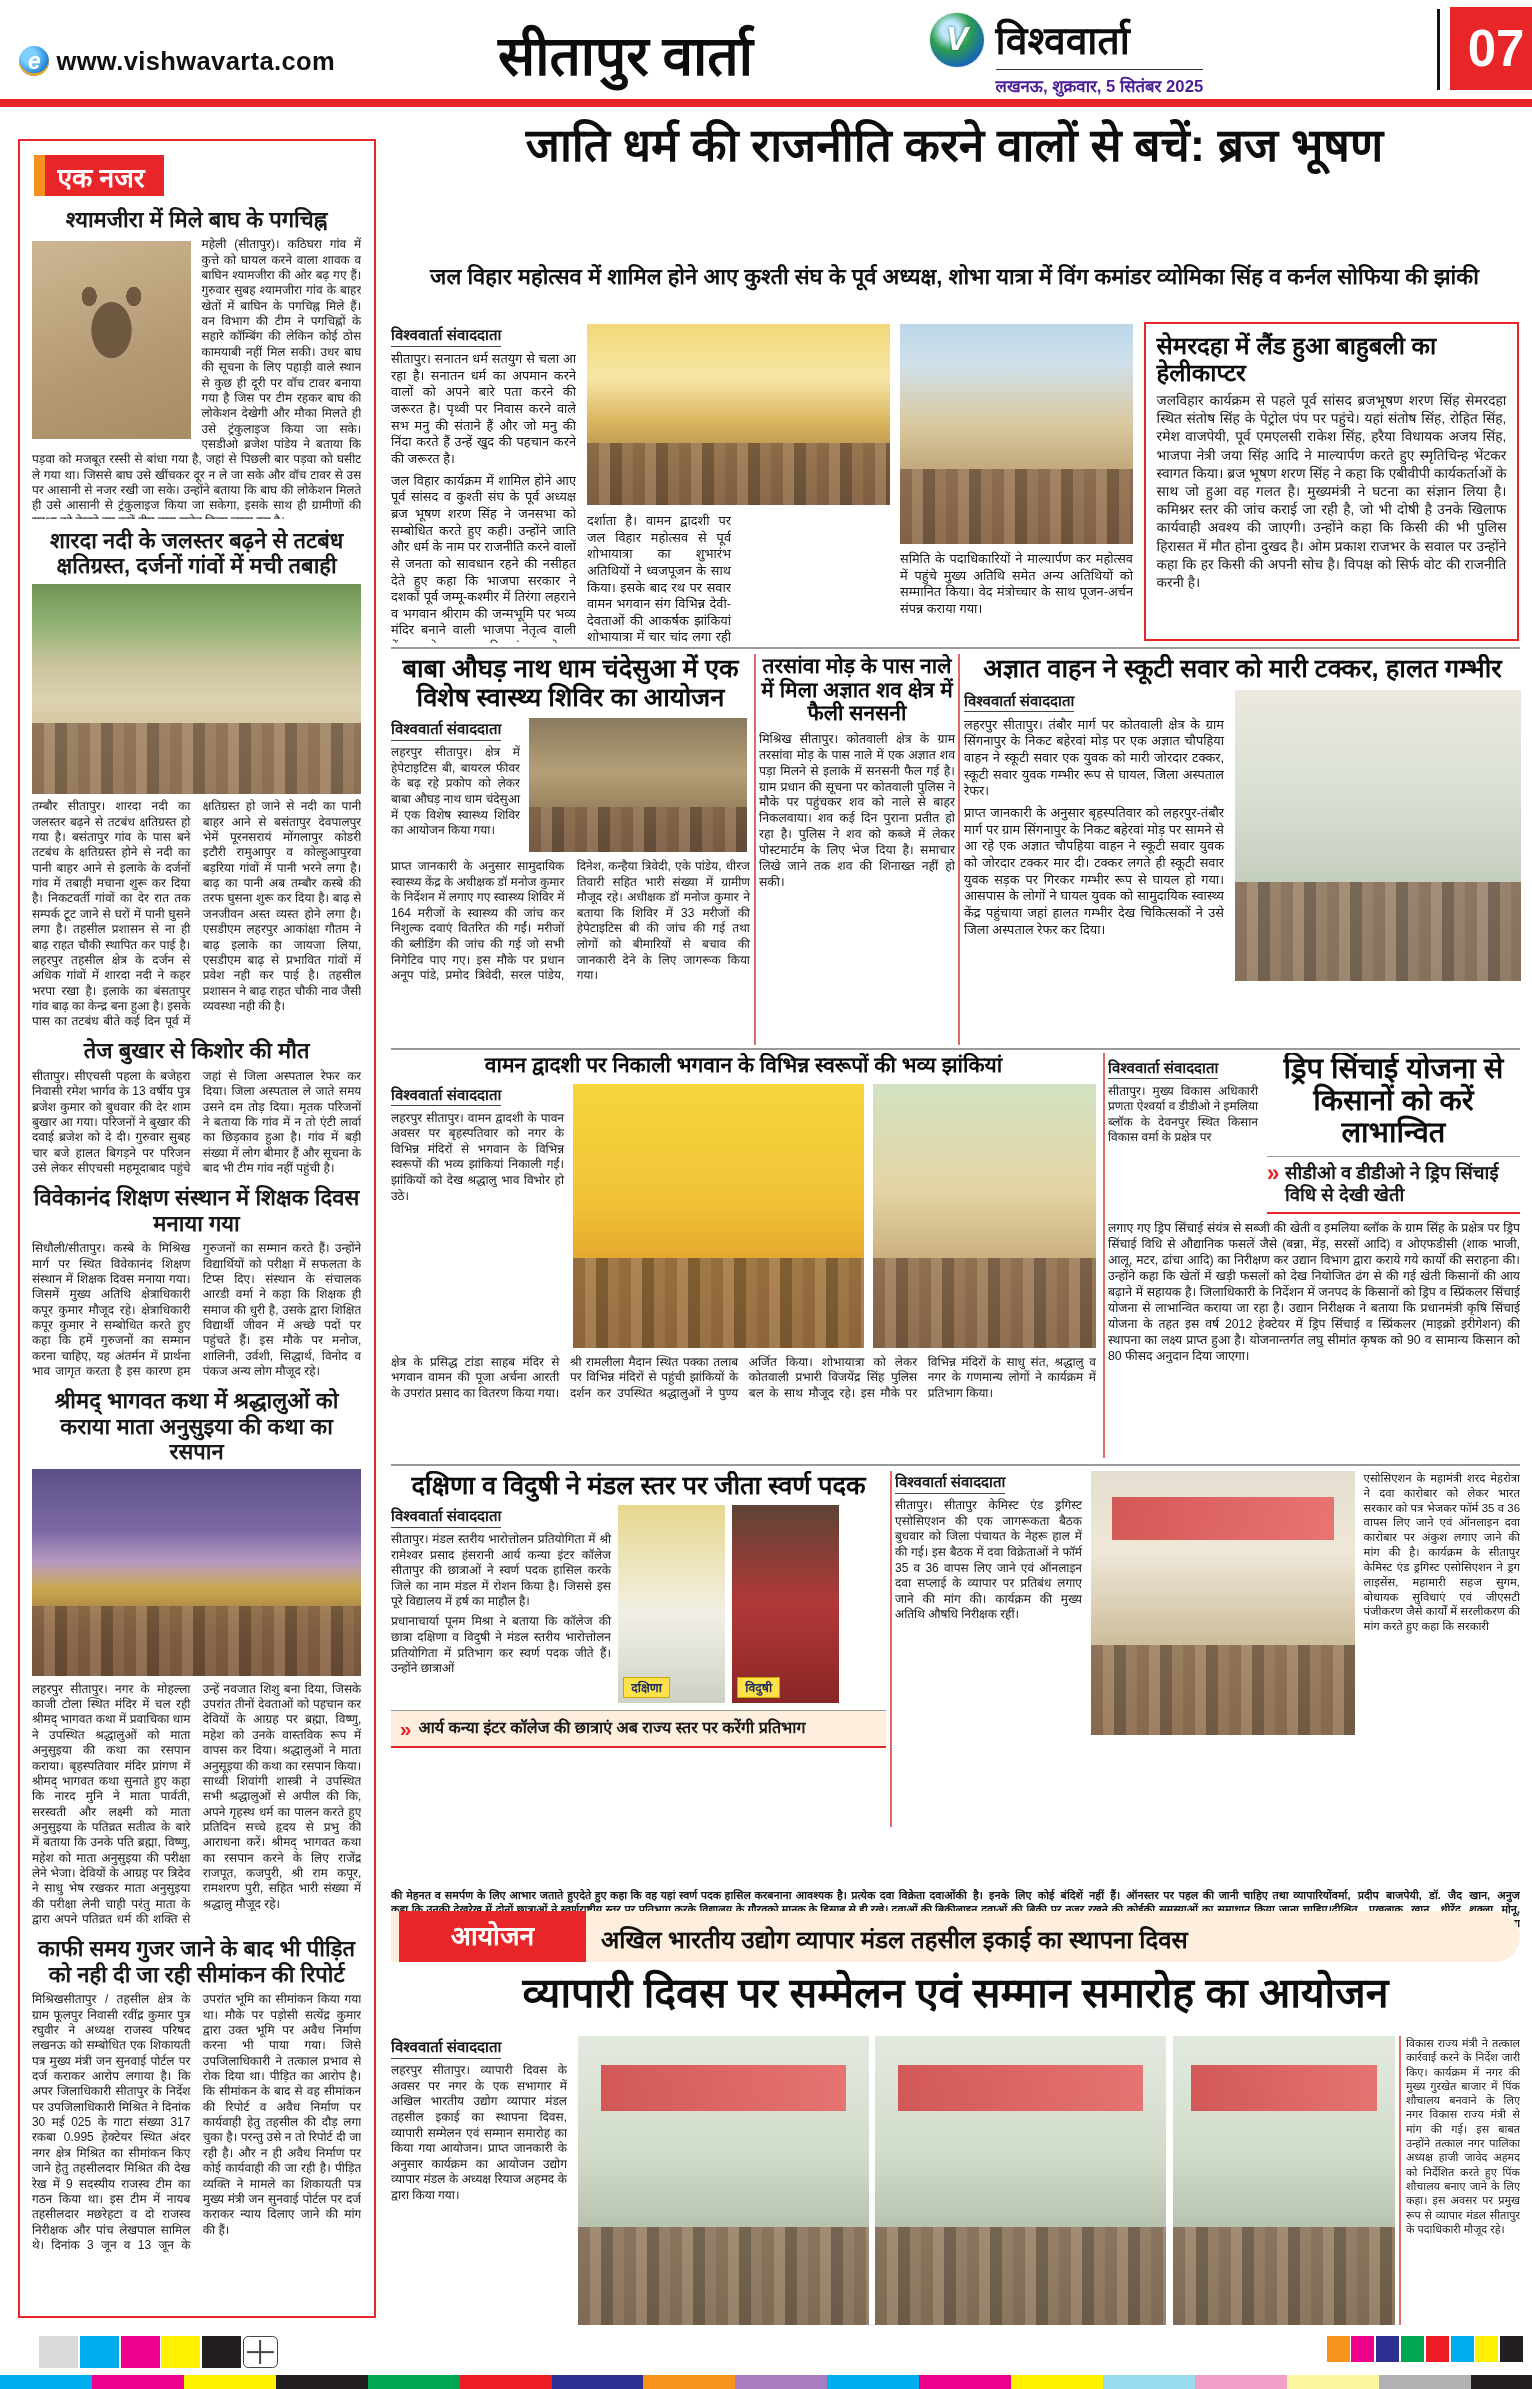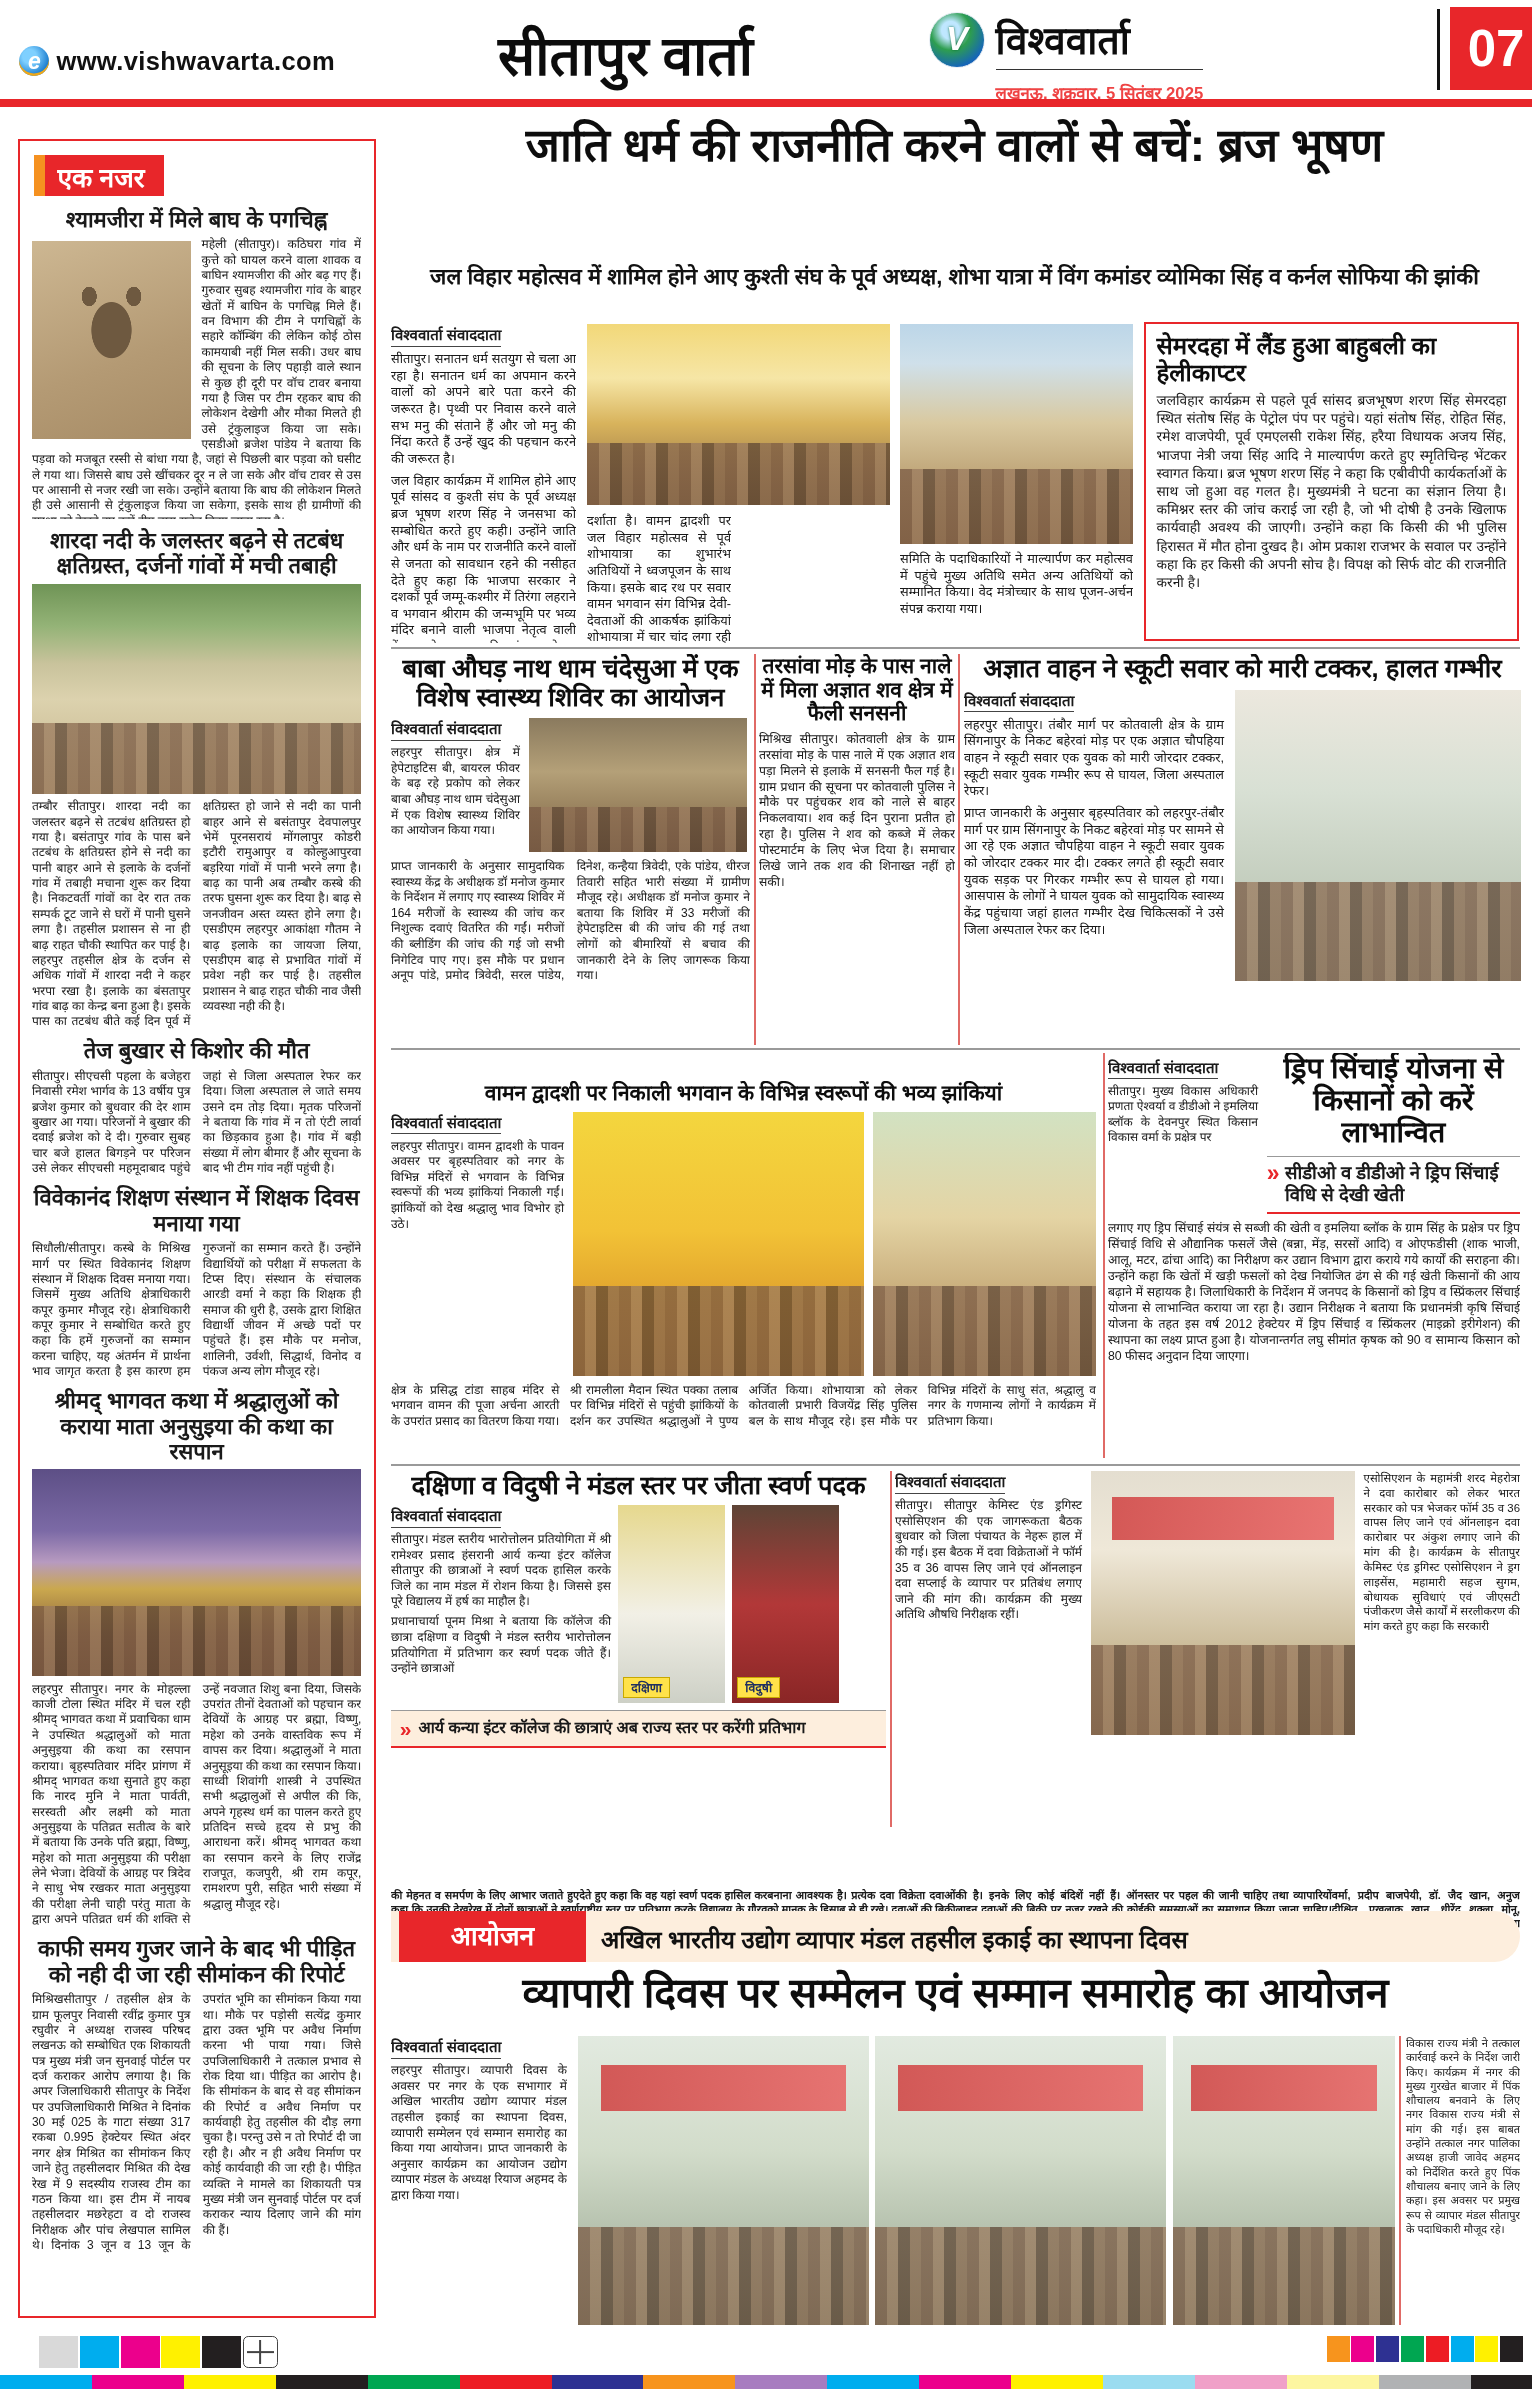--- a/index.html
+++ b/index.html
@@ -15,21 +15,21 @@
     box-shadow:inset 0 -2.6px 0 #f0a818; }
   .hdr-url .url { font-size:25.5px; font-weight:bold; color:#111; letter-spacing:0.4px; }
   .masthead { position:absolute; left:379px; top:16px; width:493px; text-align:center;
     font-size:55px; font-weight:900; color:#0c0c0c; font-family:"Liberation Serif","DejaVu Serif",serif; }
   .brandbox { position:absolute; left:929px; top:12.3px; display:flex; gap:10.6px; align-items:flex-start; }
   .globe { width:56px; height:56px; border-radius:50%;
     background:radial-gradient(circle at 38% 32%, #bfe7ff 0 18%, #2e9e4f 40%, #1565b8 75%, #0b3f86 100%);
     position:relative; border:1.8px solid #e8eef5; }
   .globe span { position:absolute; left:0; right:0; top:7px; text-align:center; color:#fff; font-weight:900; font-size:33px; font-style:italic; text-shadow:0 0 2.6px #063; }
   .brandtxt .brand { font-size:39px; font-weight:900; color:#0c0c0c; font-family:"Liberation Serif","DejaVu Serif",serif; }
-  .brandtxt .dateline { font-size:16.7px; font-weight:bold; color:#ef4444; border-top:1.8px solid #333; margin-top:3.5px; padding-top:11px; }
+  .brandtxt .dateline { font-size:16.7px; font-weight:bold; color:#4c1d95; border-top:1.8px solid #333; margin-top:3.5px; padding-top:4px; }
   .hdr-divider { position:absolute; left:1437px; top:8.8px; width:2.6px; height:81px; background:#111; }
   .pagenum { position:absolute; left:1450px; top:7px; width:92px; height:83px; background:#e8262a;
     color:#fff; font-size:51px; font-weight:900; text-align:center; line-height:83px; }
   .hdr-rule { position:absolute; left:0; top:99px; width:1532px; height:8px; background:#e8262a; }
 
   
   .hl { font-weight:900; color:#0d0d0d; line-height:1.12; text-align:center; }
   .byline { display:inline-block; font-weight:bold; font-size:15px; border-bottom:1.8px solid #444; padding-bottom:1.8px; margin-bottom:4.4px; }
   .body-txt { font-size:12.8px; line-height:1.3; text-align:justify; color:#181818; }
   .ph { position:relative; overflow:hidden; background:#c8c0b0; }
@@ -87,21 +87,21 @@
   .baba-left { width:129px; flex:none; }
   .ph-camp { width:218px; height:134px; flex:none; }
   .sec-tarsawa { position:absolute; left:759px; top:654px; width:196px; height:391px; overflow:hidden; }
   .sec-tarsawa .hl { font-size:21px; margin-bottom:7px; }
   .sec-agyat { position:absolute; left:964px; top:654px; width:557px; height:391px; overflow:hidden; }
   .sec-agyat .hl { font-size:25.5px; margin-bottom:7px; }
   .agyat-row { display:flex; gap:10.6px; }
   .agyat-txt { width:260px; flex:none; }
   .ph-hosp { width:286px; height:291px; }
 
-  .sec-vaman { position:absolute; left:391px; top:1053px; width:705px; height:405px; overflow:hidden;margin-top:28px; }
+  .sec-vaman { position:absolute; left:391px; top:1053px; width:705px; height:405px; overflow:hidden; }
   .sec-vaman .hl { font-size:21px; margin-bottom:7px; }
   .vaman-row { display:flex; gap:8.8px; }
   .vaman-col { width:173px; flex:none; }
   .ph-j1 { width:291px; height:264px; flex:none; }
   .ph-j2 { width:224px; height:264px; flex:none; }
   .vaman-bottom { margin-top:7px; column-count:4; column-gap:10.6px; font-size:12px; }
 
   .sec-drip { position:absolute; left:1108px; top:1053px; width:412px; height:405px; overflow:hidden; }
   .drip-top { display:flex; gap:8.8px; }
   .drip-lede { width:150px; flex:none; padding-top:3.5px; }

